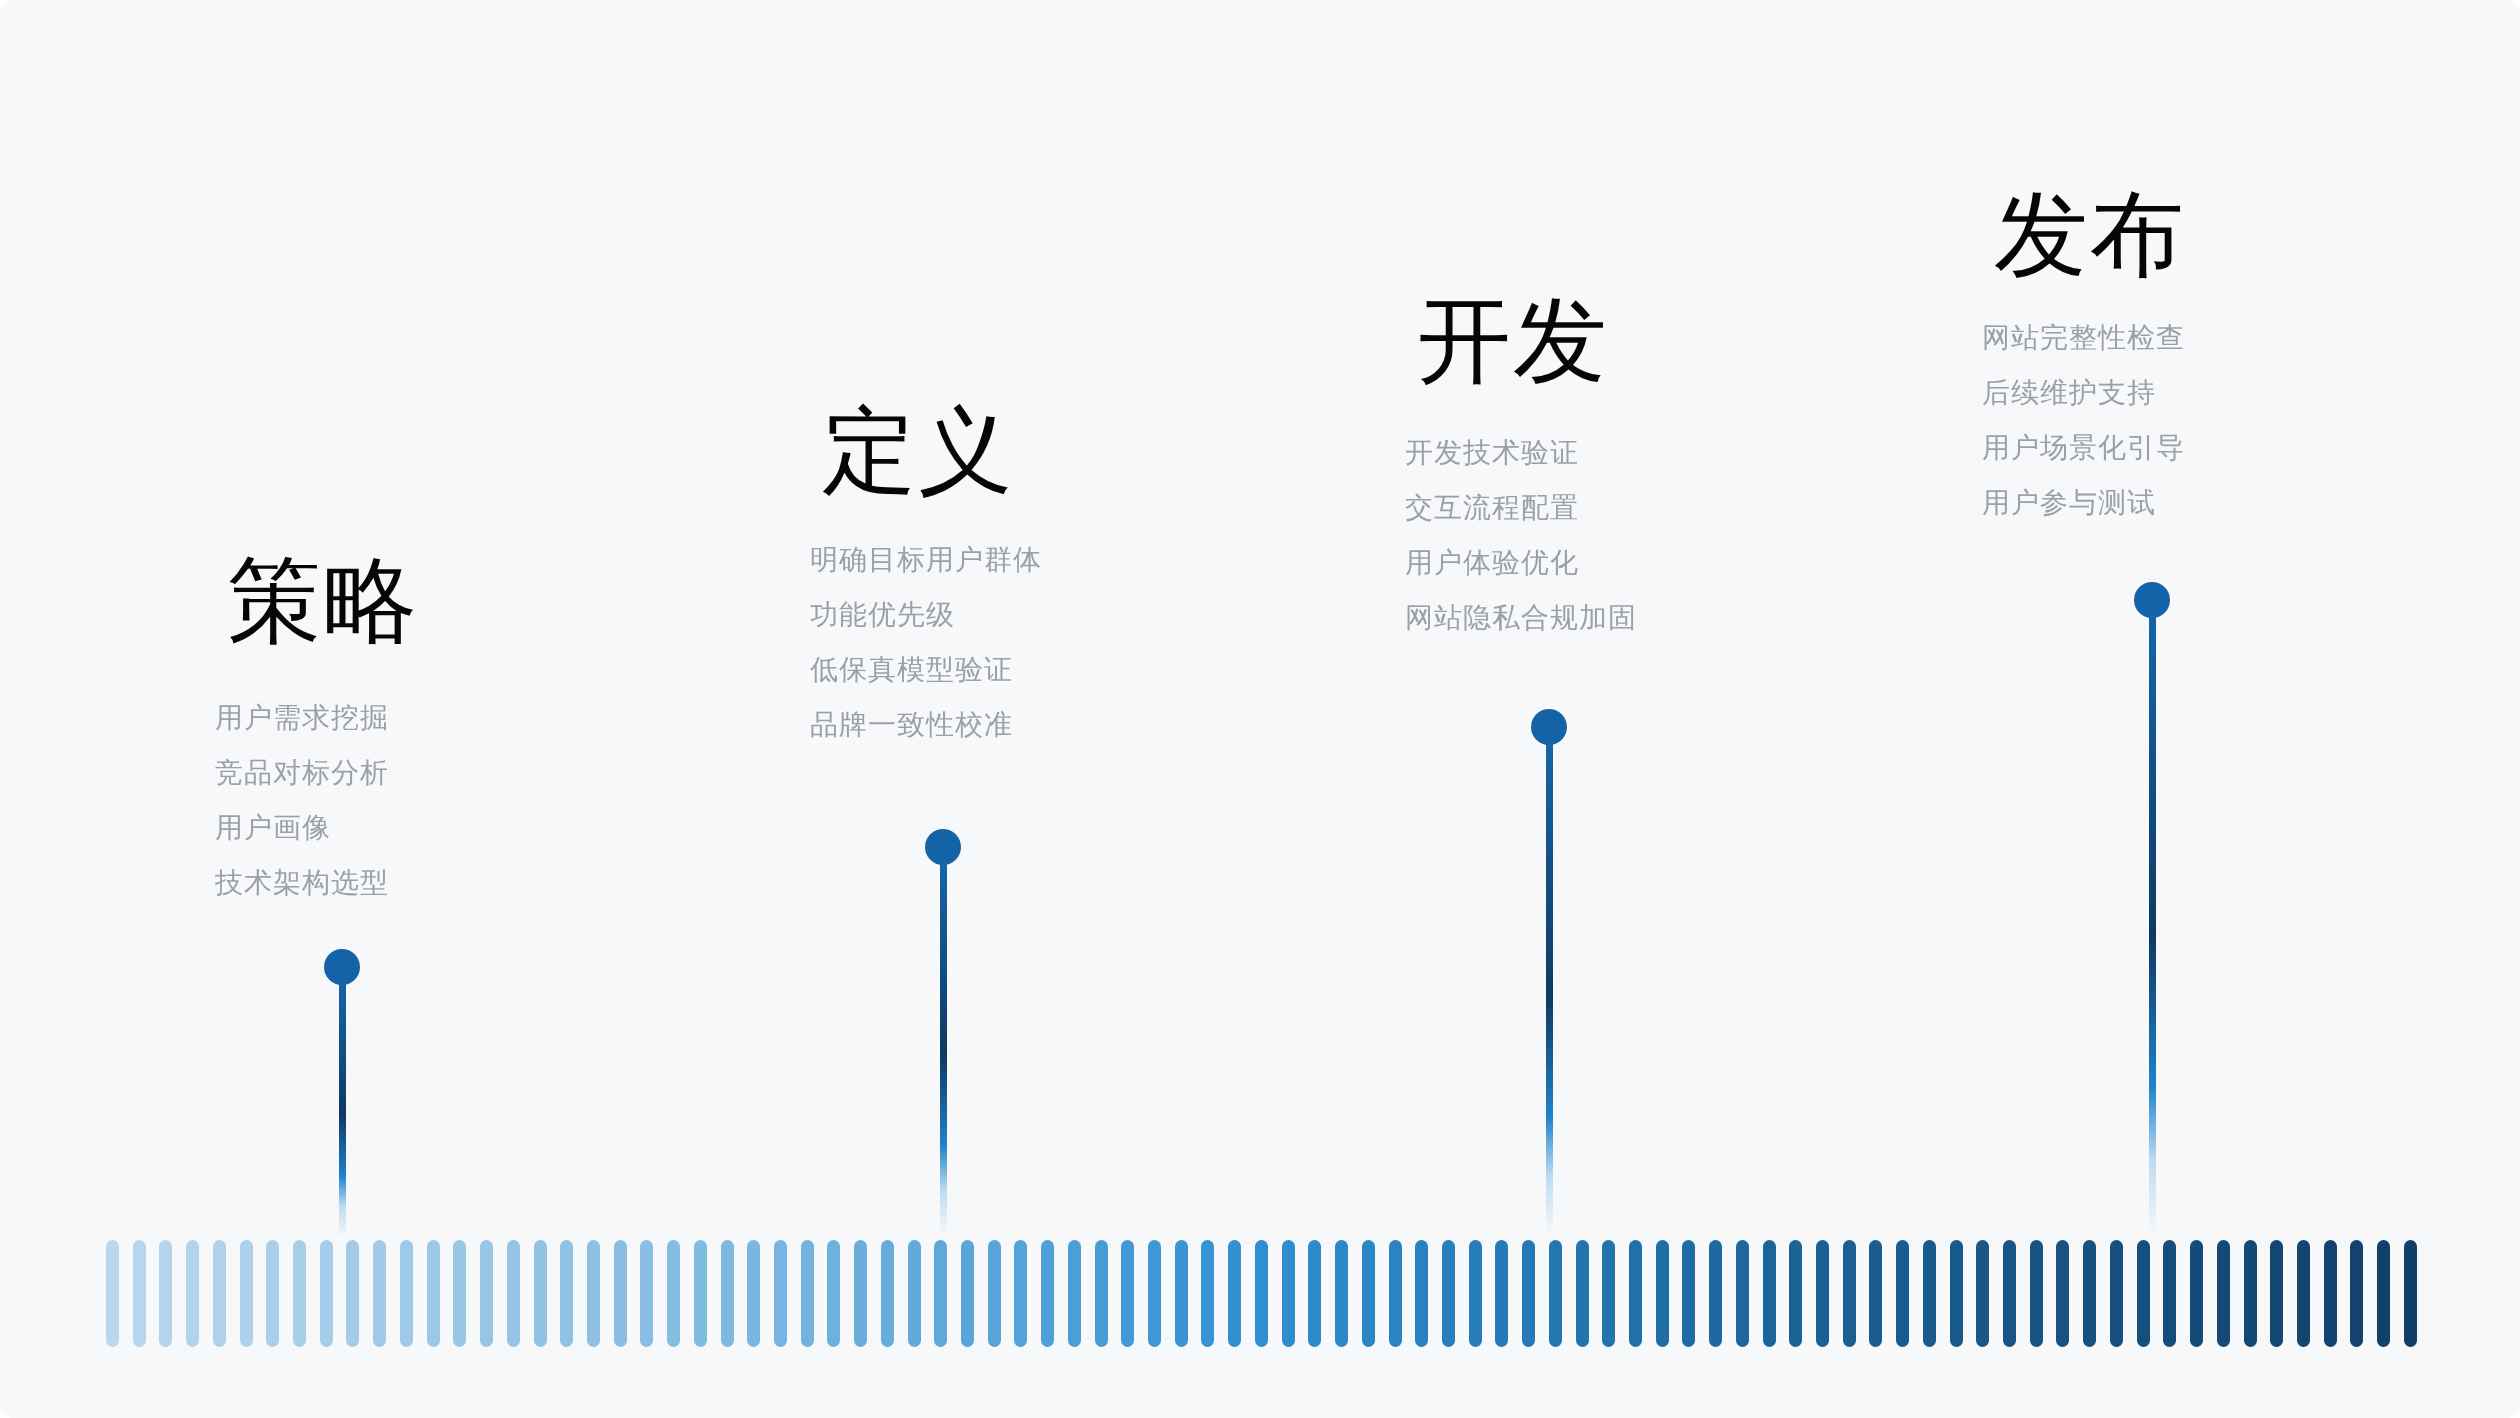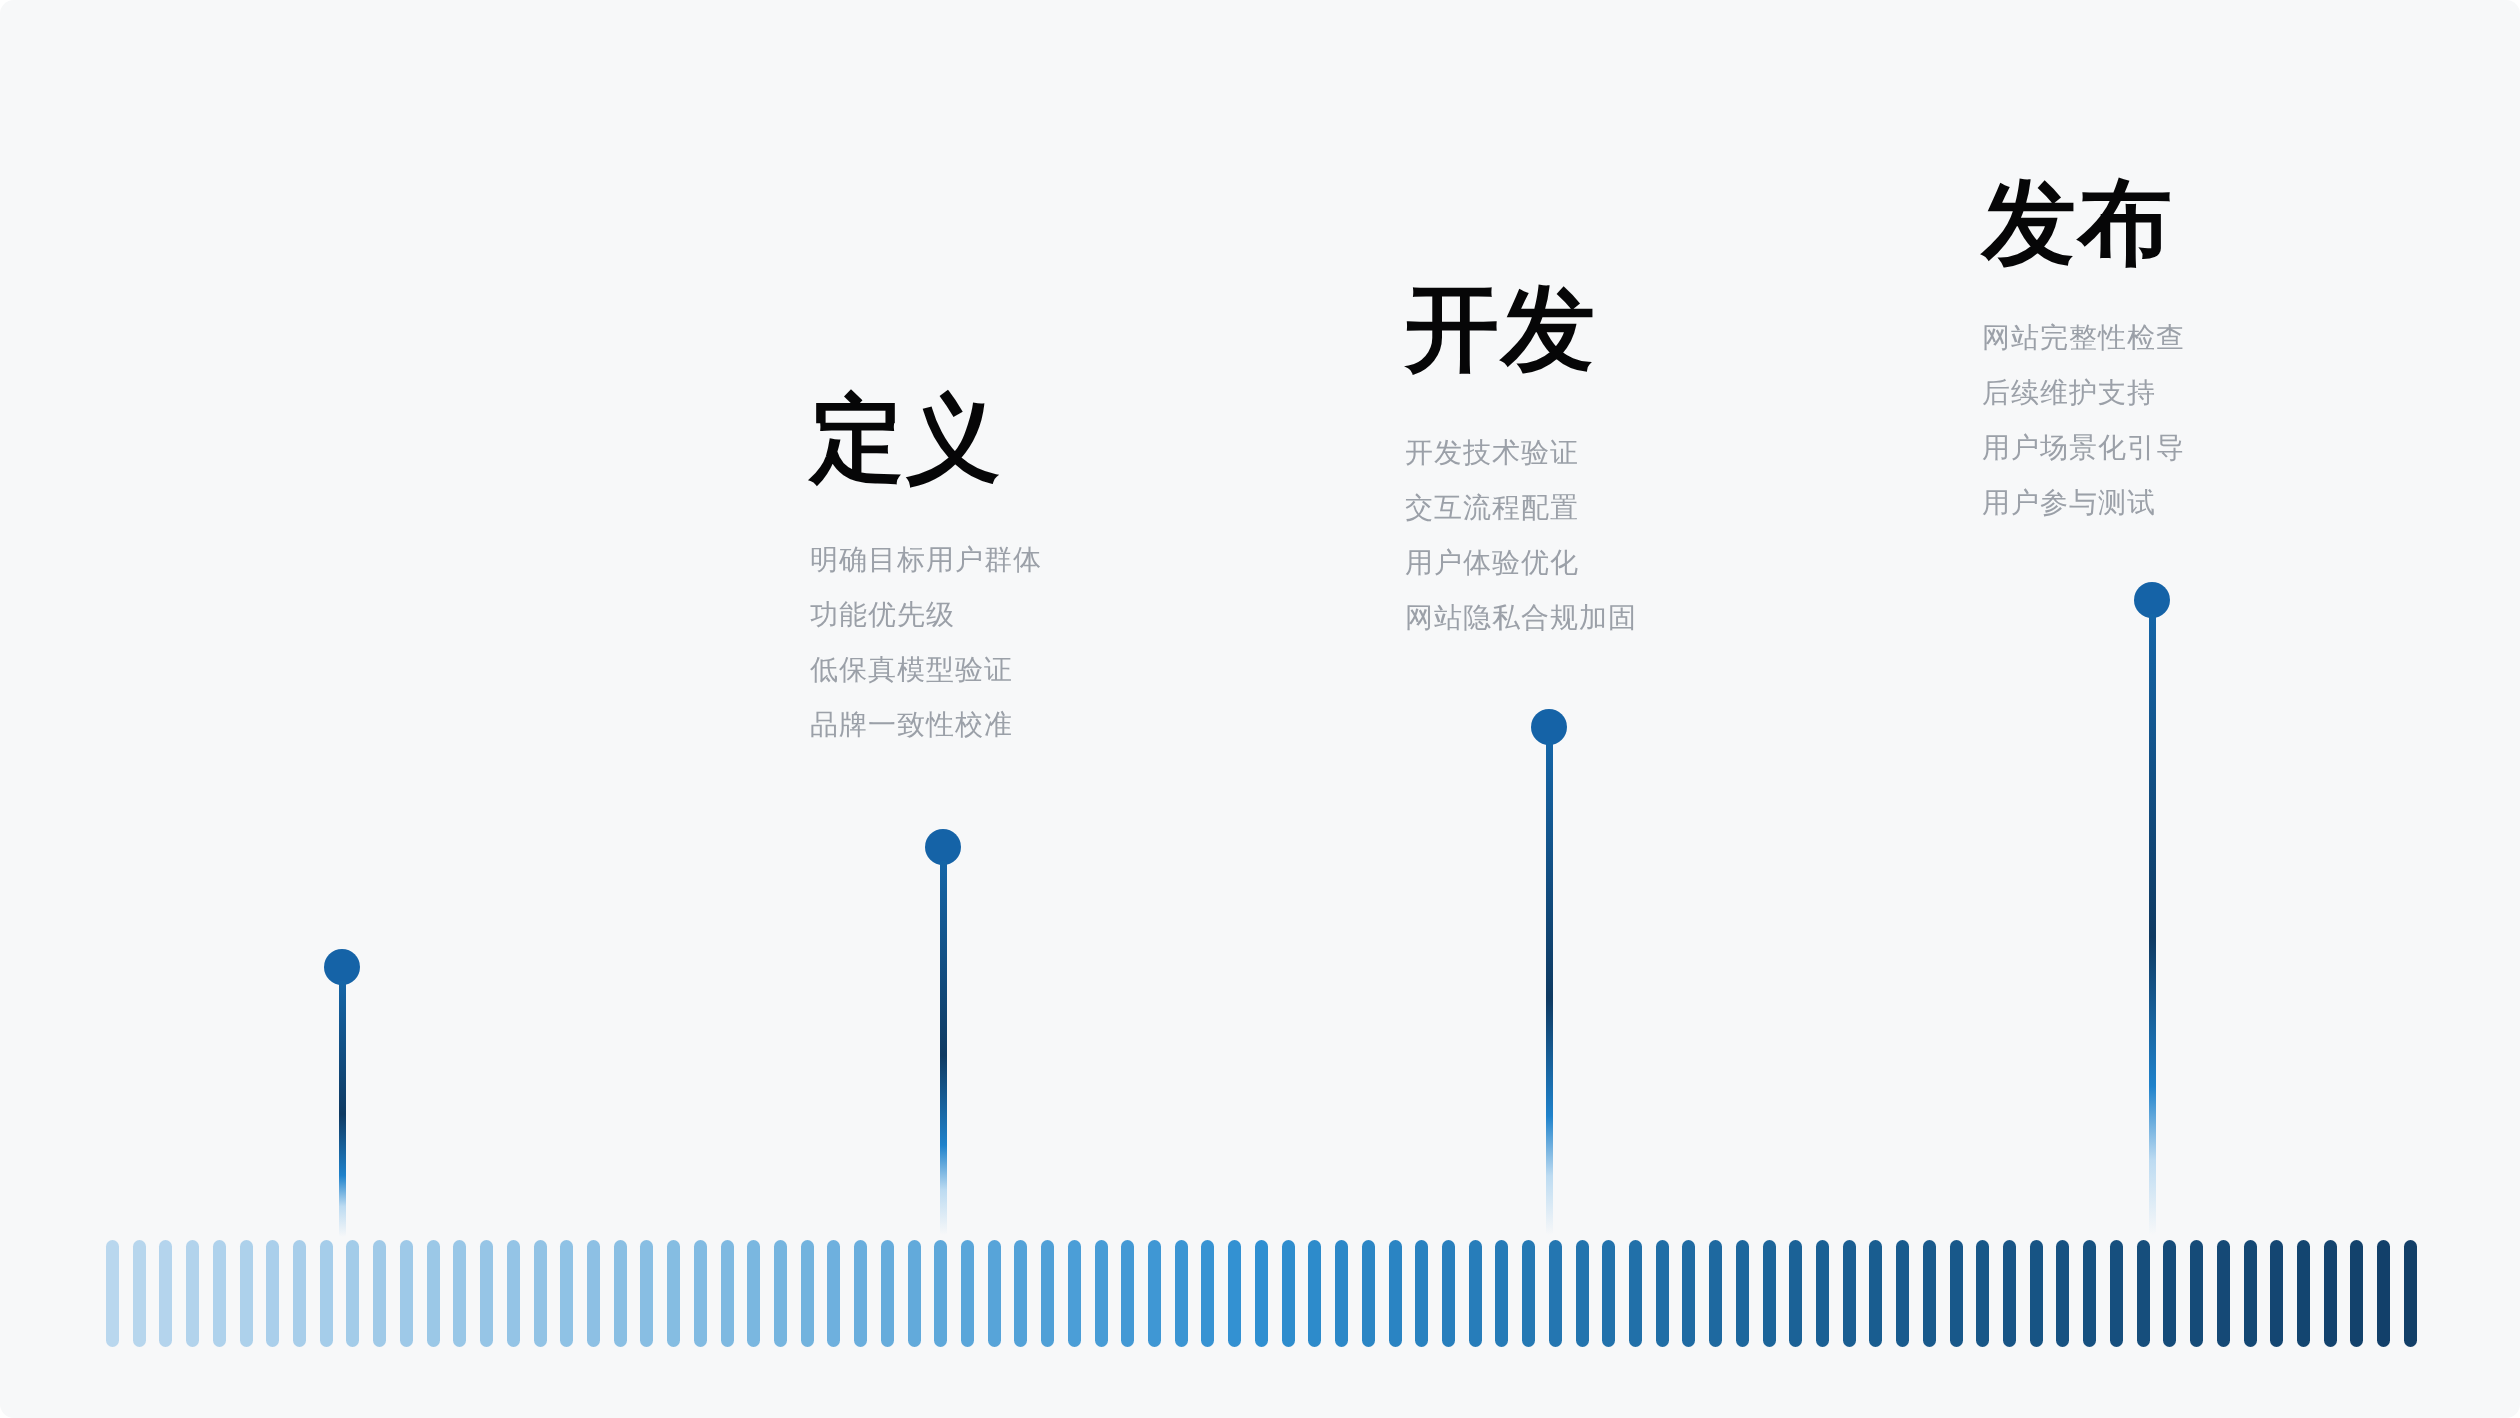--- a/index.html
+++ b/index.html
@@ -28,24 +28,24 @@
     top: 84px;
     font-size: 48px;
     line-height: 76px;
     font-weight: 500;
     color: var(--muted, #9ba0a8);
     letter-spacing: 2px;
   }
   
   .milestone { position: absolute; }
   .milestone h2 {
-    margin: 0;
+    margin: 12px;
     font-size: 94px;
     line-height: 94px;
-    font-weight: 700;
+    font-weight: 400;
     color: var(--heading, #060607);
     letter-spacing: 2px;
     white-space: nowrap;
   }
   .milestone ul {
     position: absolute;
     left: 0;
     margin: 0;
     padding: 0;
     list-style: none;
@@ -113,20 +113,29 @@
     flex: 0 0 auto;
   }
 </style>
 </head>
 <body>
 
 <div class="stage" style="--bg: #f7f8f9; --heading: #060607; --muted: #9ba0a8; --dot: #1563a7; --stem-top: #1566a8; --stem-dark: #0f3a62; --stem-bright: #1f82cb;">
   <div class="card">
 
 
+    <section class="milestone m0">
+      <h2>策略</h2>
+      <ul>
+        <li>用户需求挖掘</li>
+        <li>竞品对标分析</li>
+        <li>用户画像</li>
+        <li>技术架构选型</li>
+      </ul>
+    </section>
 
     <section class="milestone m2">
       <h2>开发</h2>
       <ul>
         <li>开发技术验证</li>
         <li>交互流程配置</li>
         <li>用户体验优化</li>
         <li>网站隐私合规加固</li>
       </ul>
     </section>

